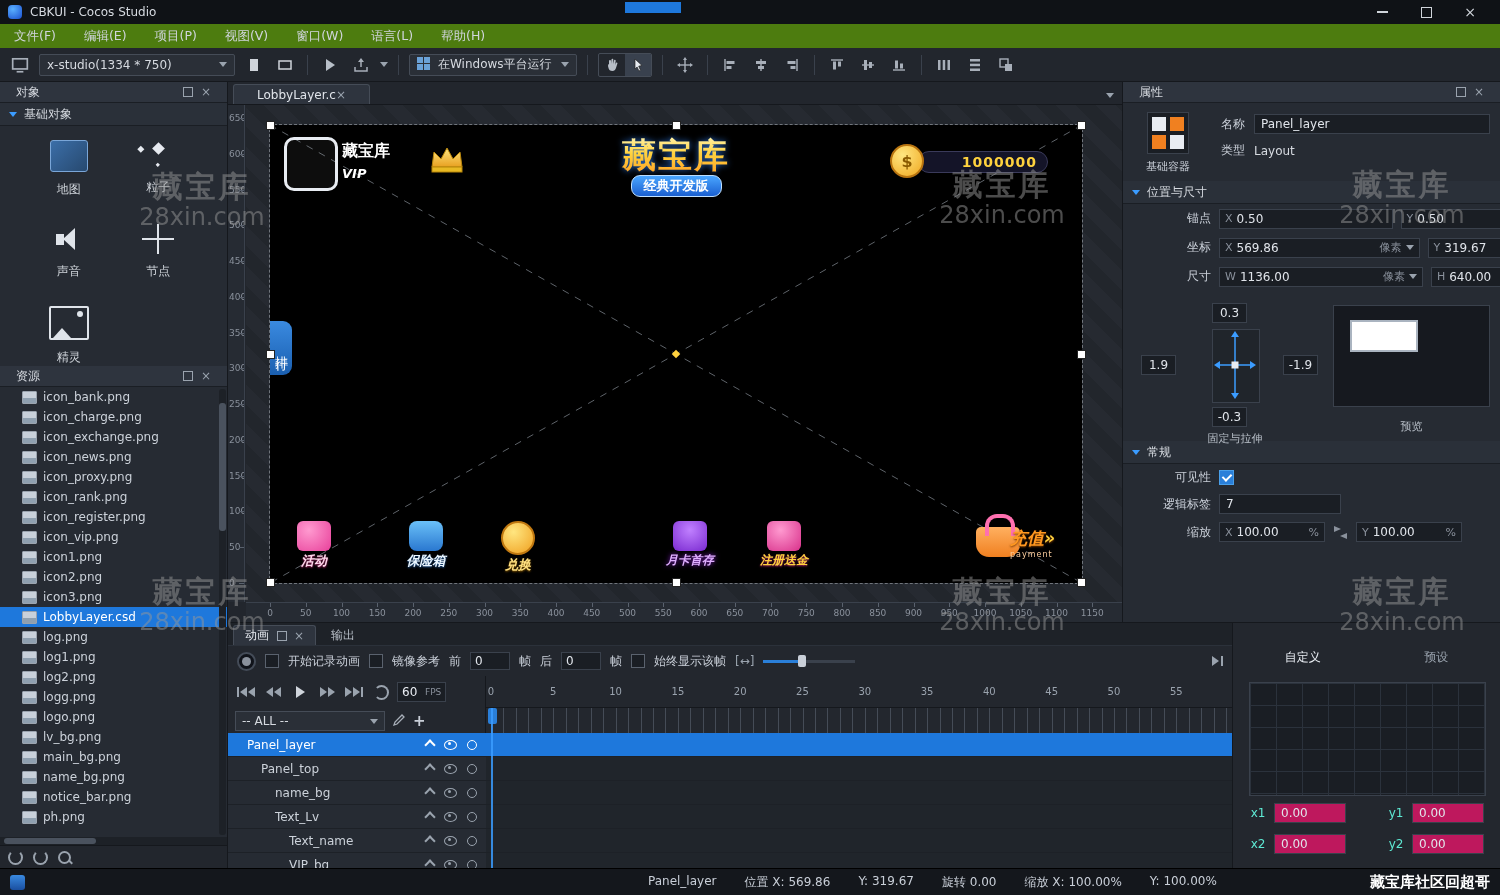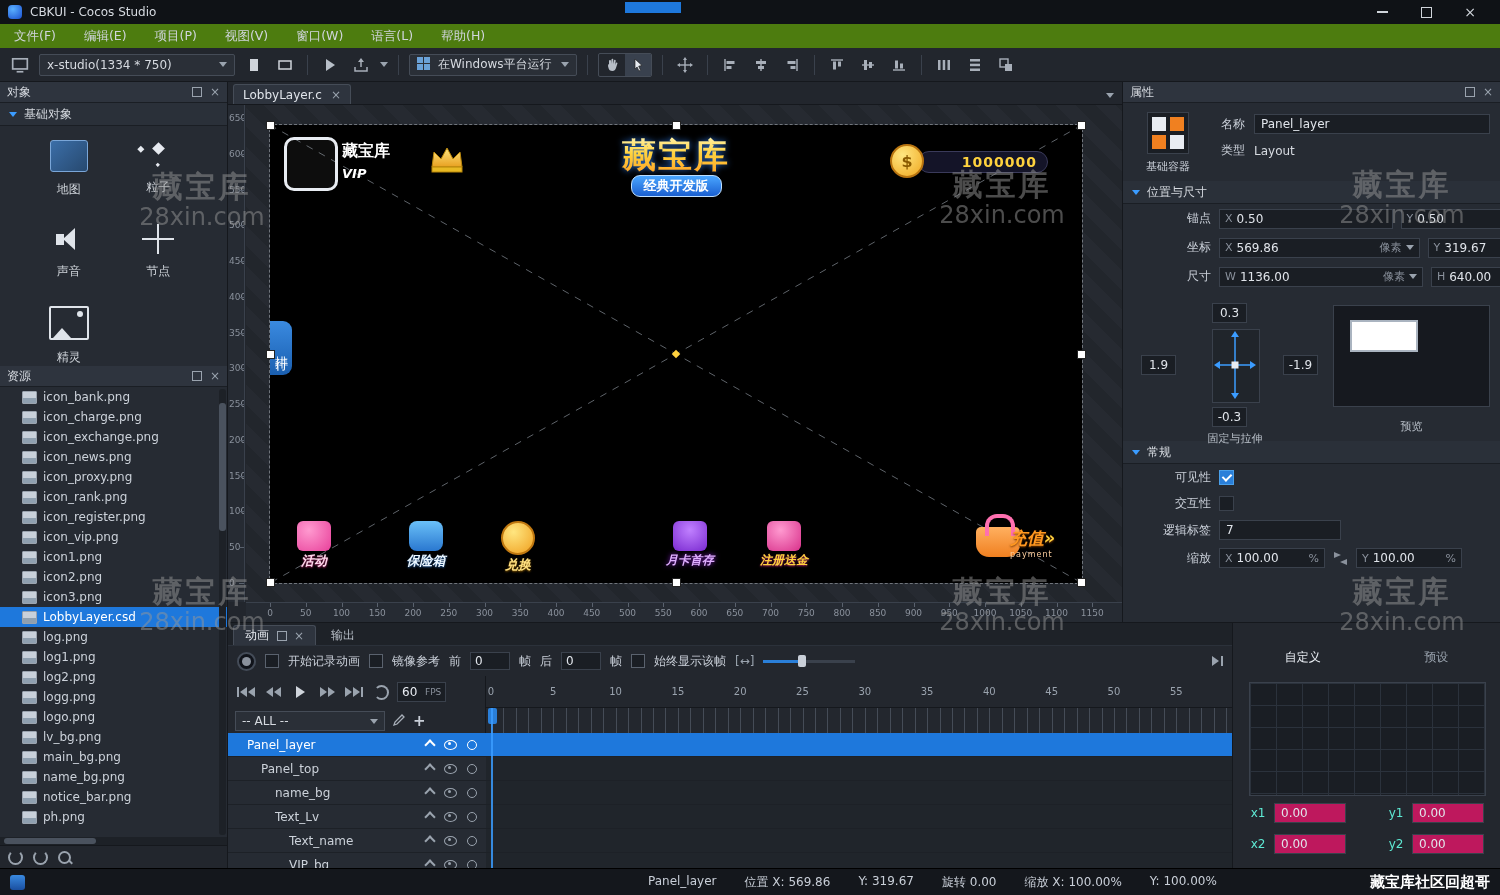--- a/index.html
+++ b/index.html
@@ -22,21 +22,21 @@
   .toolbar{position:absolute;left:0;top:48px;right:0;height:34px;background:#22262d;border-bottom:1px solid #15181d;display:flex;align-items:center;padding:0 8px;gap:7px;box-sizing:border-box;}
   .tbi{width:24px;height:24px;display:flex;align-items:center;justify-content:center;flex:none;}
   .tbi svg{display:block;}
   .tb-sep{width:1px;height:20px;background:#3a414c;margin:0 3px;flex:none;}
   .tb-select{height:22px;background:#2a2f37;border:1px solid #454c57;border-radius:2px;display:flex;align-items:center;padding:0 7px;gap:8px;color:#d6dae0;box-sizing:border-box;}
   .dd{width:0;height:0;border-left:4px solid transparent;border-right:4px solid transparent;border-top:5px solid #9aa3ae;}
   .tool-group{display:flex;border:1px solid #454c57;border-radius:2px;overflow:hidden;}
   .tool-cell{width:26px;height:22px;display:flex;align-items:center;justify-content:center;}
   .tool-cell.active{background:#39414e;}
   
-  .panel-header{height:20px;background:#2e343e;display:flex;align-items:center;padding:0 7px;font-size:12px;color:#d6dae0;border-bottom:1px solid #1a1e24;flex:none;}
+  .panel-header{height:20px;background:#2e343e;display:flex;align-items:center;padding:0 16px;font-size:12px;color:#d6dae0;border-bottom:1px solid #1a1e24;flex:none;}
   .panel-header .ph-icons{margin-left:auto;display:flex;align-items:center;gap:8px;color:#9aa3ae;}
   .float-glyph{width:8px;height:8px;border:1px solid #9aa3ae;}
   .section-bar{height:22px;background:#2a3039;display:flex;align-items:center;gap:7px;padding:0 9px;border-bottom:1px solid #1a1e24;color:#d6dae0;flex:none;}
   .sec-tri{width:0;height:0;border-left:4px solid transparent;border-right:4px solid transparent;border-top:5px solid #3b9cff;}
   
   .left-panel{position:absolute;left:0;top:82px;width:228px;bottom:27px;background:#262b33;border-right:1px solid #15181d;display:flex;flex-direction:column;box-sizing:border-box;}
   .obj-grid{height:240px;flex:none;display:grid;grid-template-columns:1fr 1fr;padding:14px 24px 0 24px;row-gap:26px;overflow:hidden;box-sizing:border-box;}
   .obj-item{display:flex;flex-direction:column;align-items:center;gap:9px;}
   .obj-icon{width:36px;height:30px;position:relative;}
   .obj-label{font-size:12px;color:#cfd4da;}
@@ -58,21 +58,21 @@
   .res-vthumb{position:absolute;right:0;top:14px;width:7px;height:128px;background:#4a525e;border-radius:3px;}
   .left-hscroll{height:8px;flex:none;background:#1d2127;position:relative;}
   .left-hthumb{position:absolute;left:4px;top:1px;width:92px;height:6px;background:#4a525e;border-radius:3px;}
   .left-bottom-bar{height:22px;flex:none;background:#22262d;border-top:1px solid #15181d;display:flex;align-items:center;gap:10px;padding:0 8px;}
   .refresh-glyph{width:11px;height:11px;border:2px solid #9aa3ae;border-radius:50%;border-top-color:transparent;position:relative;}
   .search-glyph{width:9px;height:9px;border:2px solid #9aa3ae;border-radius:50%;position:relative;}
   .search-glyph::after{content:'';position:absolute;left:8px;top:8px;width:5px;height:2px;background:#9aa3ae;transform:rotate(45deg);}
   
   .center-col{position:absolute;left:228px;top:82px;width:894px;height:540px;display:flex;flex-direction:column;box-sizing:border-box;}
   .doc-tabbar{height:22px;background:#22262d;border-bottom:1px solid #15181d;display:flex;align-items:flex-end;padding-left:5px;position:relative;flex:none;}
-  .doc-tab{height:19px;background:#2e343e;border:1px solid #454c57;border-bottom:none;border-radius:3px 3px 0 0;display:flex;align-items:center;gap:9px;padding:0 9px;font-size:12px;color:#e0e4ea;}
+  .doc-tab{height:19px;background:#2e343e;border:1px solid #454c57;border-bottom:none;border-radius:3px 3px 0 0;display:flex;align-items:center;padding:0 23px;font-size:12px;color:#e0e4ea;}
   .tab-close{color:#9aa3ae;font-size:12px;line-height:1;}
   .tabbar-arrow{position:absolute;right:8px;bottom:6px;}
   .canvas-area{flex:1;position:relative;background:#22262d;overflow:hidden;}
   .vruler{position:absolute;left:0;top:0;bottom:20px;width:17px;background:#262b33;border-right:1px solid #3a414c;display:flex;flex-direction:column;padding-top:13px;box-sizing:border-box;overflow:hidden;}
   .vtick{height:35.75px;flex:none;position:relative;font-size:9px;color:#8a919c;}
   .vtick span{position:absolute;top:-5px;left:1px;}
   .vtick::after{content:'';position:absolute;top:0;right:0;width:5px;height:1px;background:#5a626e;}
   .viewport{position:absolute;left:18px;right:0;top:0;bottom:20px;background:repeating-linear-gradient(45deg,#262a31 0 14px,#22262c 14px 28px);}
   .hruler{position:absolute;left:18px;right:0;bottom:0;height:20px;background:#262b33;border-top:1px solid #3a414c;display:flex;padding-left:24px;box-sizing:border-box;overflow:hidden;}
   .htick{width:35.75px;flex:none;position:relative;font-size:9px;color:#8a919c;}
@@ -1063,24 +1063,20 @@
       </div>
     </div>
     <div class="section-bar">
       <span class="sec-tri"></span>
       <span>常规</span>
     </div>
     <div class="prop-row" style="height:26px;">
       <span class="prop-label">可见性</span>
       <span class="checkbox checked"></span>
     </div>
-    <div class="prop-row" style="height:26px;">
-      <span class="prop-label">交互性</span>
-      <span class="checkbox"></span>
-    </div>
     <div class="prop-row" style="height:28px;">
       <span class="prop-label">逻辑标签</span>
       <input class="tag-input" value="7" style="">
       <span style="flex:1;"></span>
     </div>
     <div class="prop-row" style="height:28px;">
       <span class="prop-label">缩放</span>
       <span class="xy-field scale-field">
         <span class="axis">X</span>
         <input value="100.00" style="">

